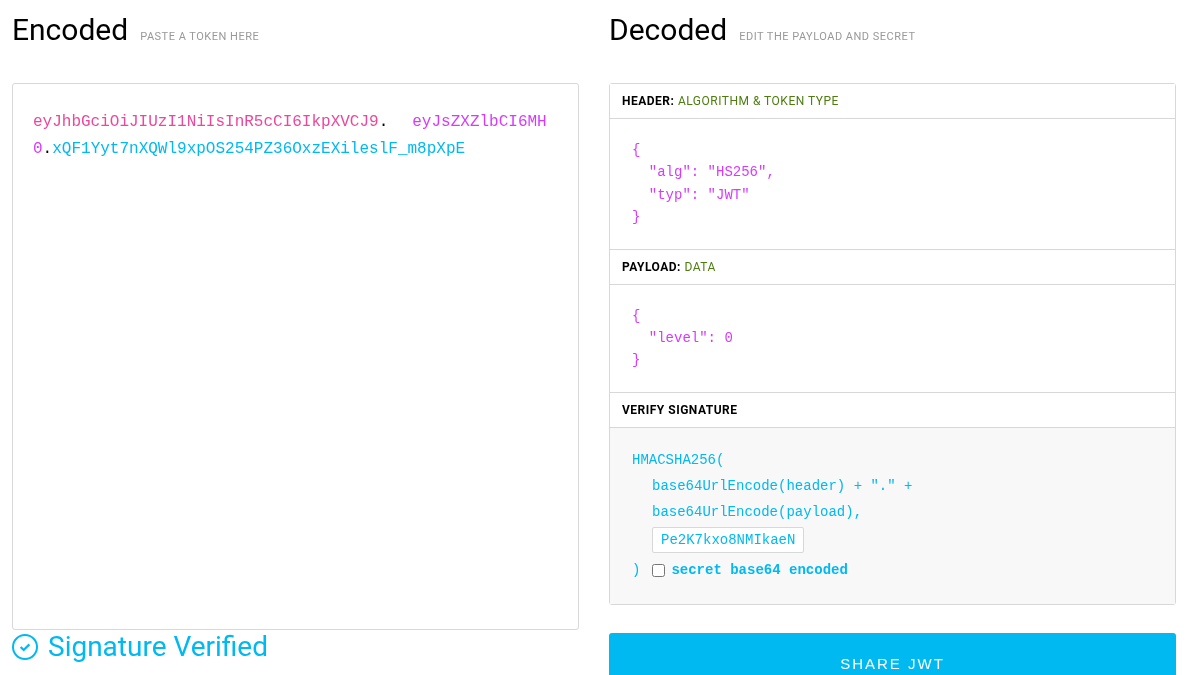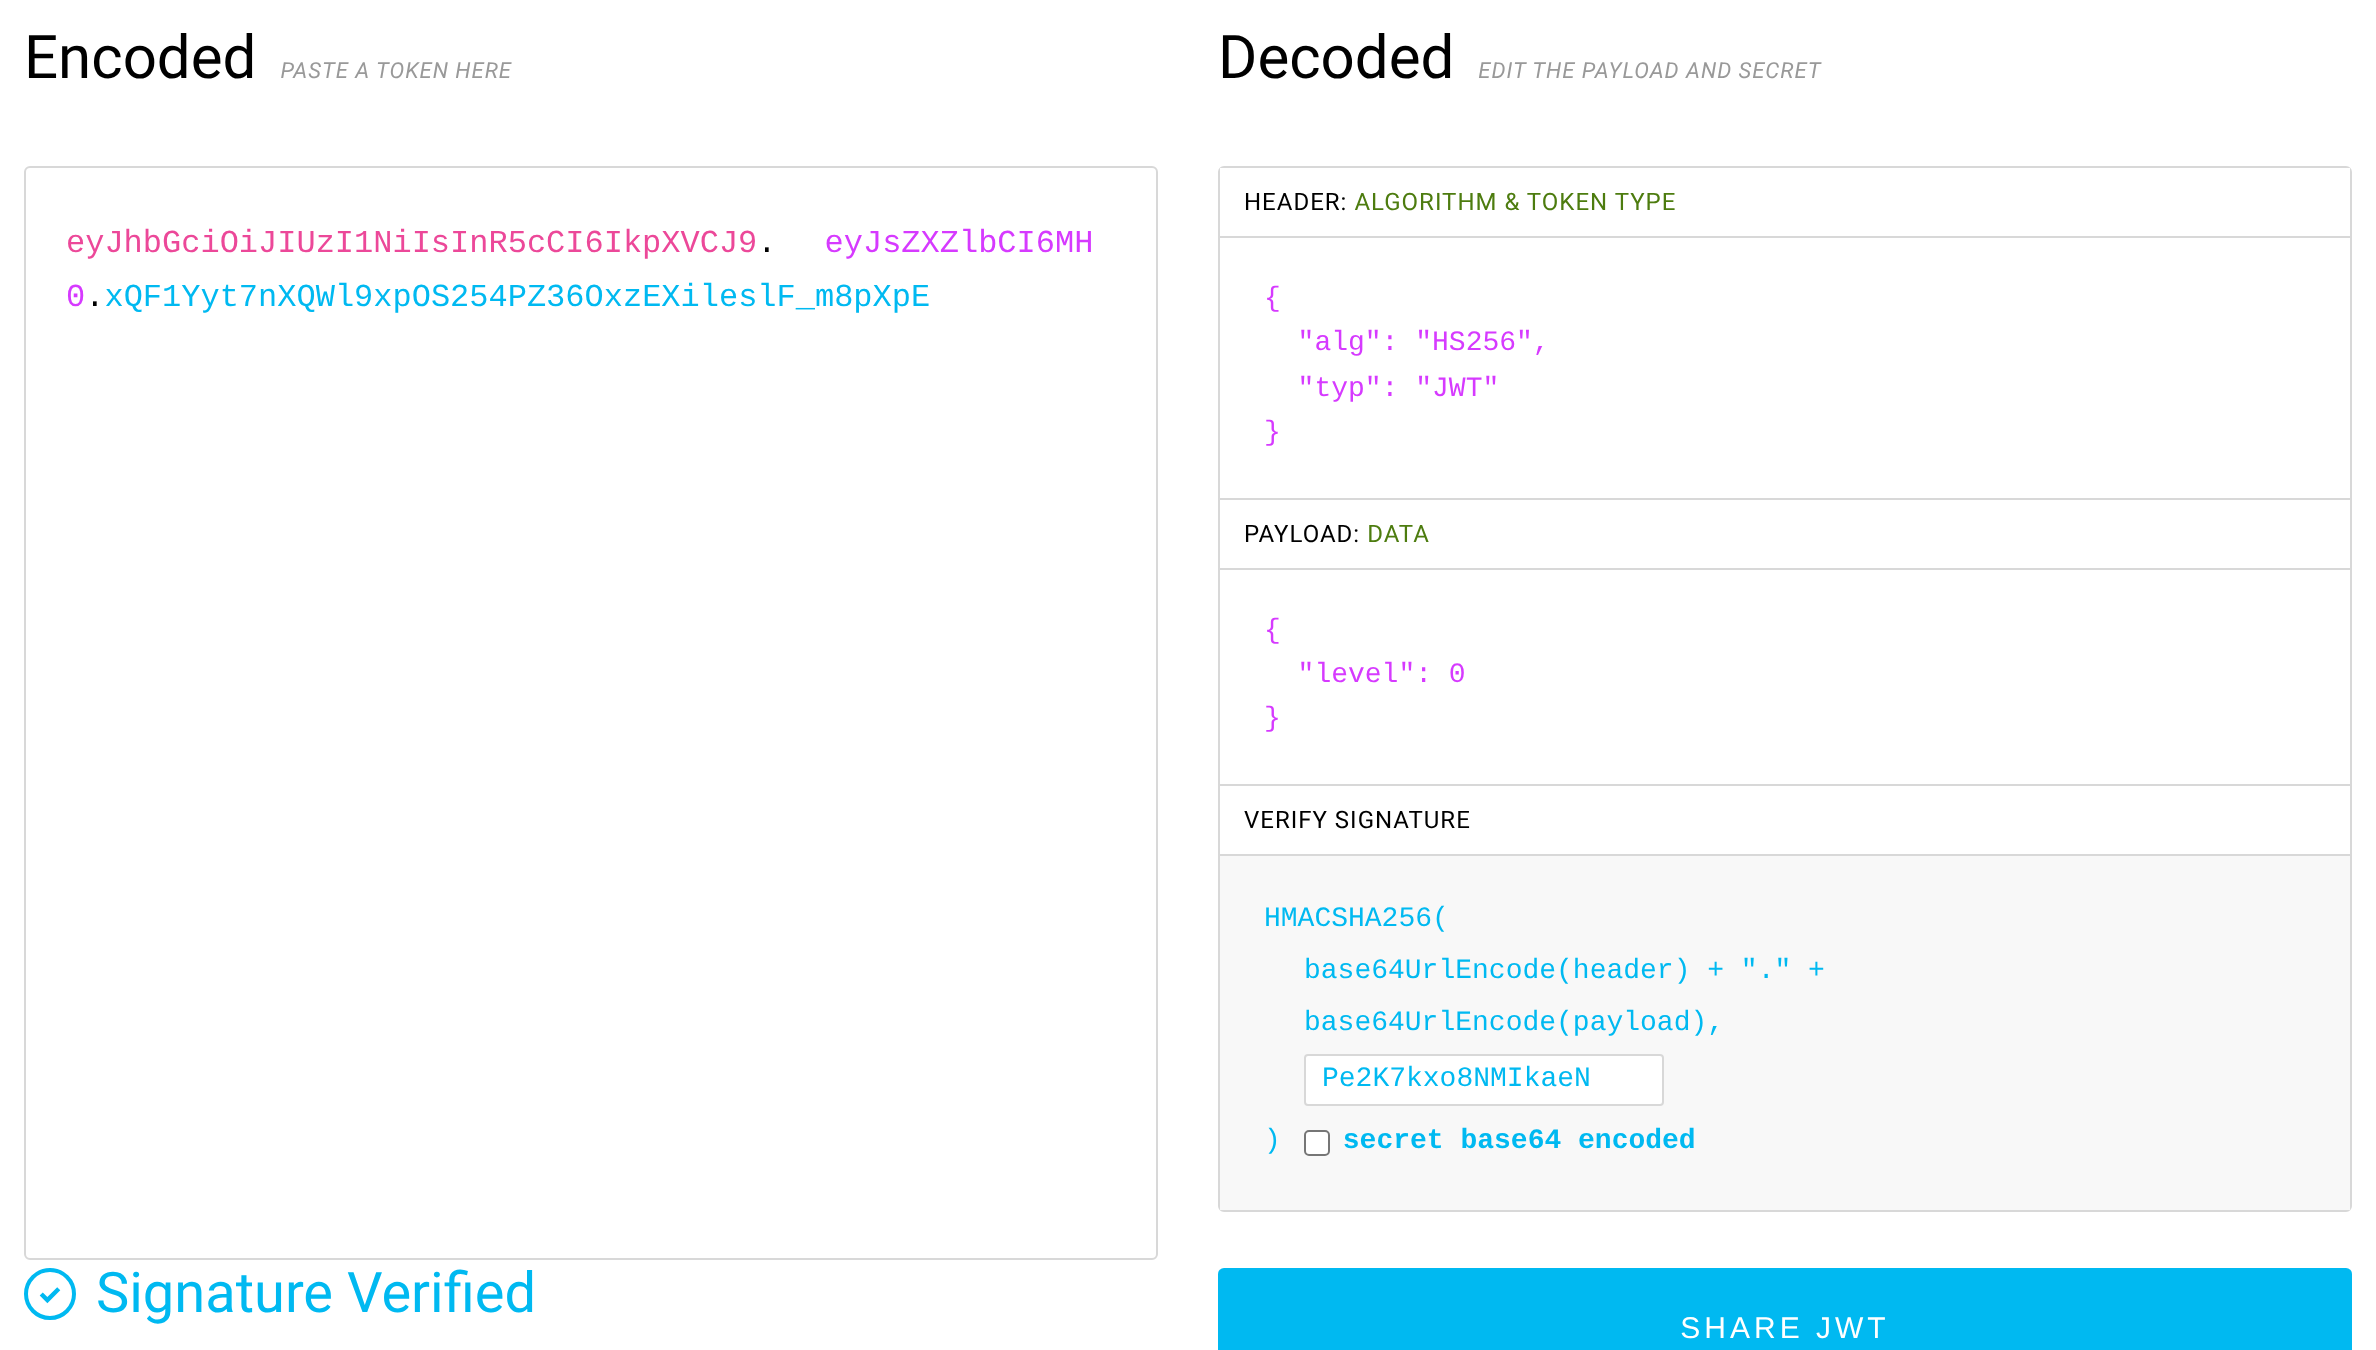--- a/index.html
+++ b/index.html
@@ -40,21 +40,20 @@
       font-size: 30px;
       font-weight: 400;
       color: #000;
     }
     
     .column-subtitle {
       font-size: 11px;
       color: #999;
       letter-spacing: 0.5px;
       text-transform: uppercase;
-      font-style: italic;
     }
     
     .encoded-box {
       border: 1px solid #d8d8d8;
       border-radius: 3px;
       padding: 25px 20px;
       flex: 1;
       font-family: "Consolas", "Monaco", "Courier New", monospace;
       font-size: 16px;
       line-height: 1.7;
@@ -90,21 +89,21 @@
     .section-header {
       padding: 10px 12px;
       border-bottom: 1px solid #d8d8d8;
       font-size: 12px;
       letter-spacing: 0.5px;
       background: #fff;
     }
     
     .section-header-label {
       color: #000;
-      font-weight: 400;
+      font-weight: 700;
     }
     
     .section-header-desc {
       color: #4d7c0f;
     }
     
     .section-body {
       padding: 20px 22px;
       font-family: "Consolas", "Monaco", "Courier New", monospace;
       font-size: 14px;
@@ -144,21 +143,21 @@
     }
     
     .secret-input {
       display: inline-block;
       border: 1px solid #d8d8d8;
       padding: 4px 8px;
       font-family: inherit;
       font-size: 14px;
       color: #00b9f1;
       background: #fff;
-      width: 180px;
+      width: 152px;
       vertical-align: middle;
       border-radius: 2px;
     }
     
     .secret-row {
       padding-left: 20px;
       margin: 2px 0;
     }
     
     .checkbox-row {

